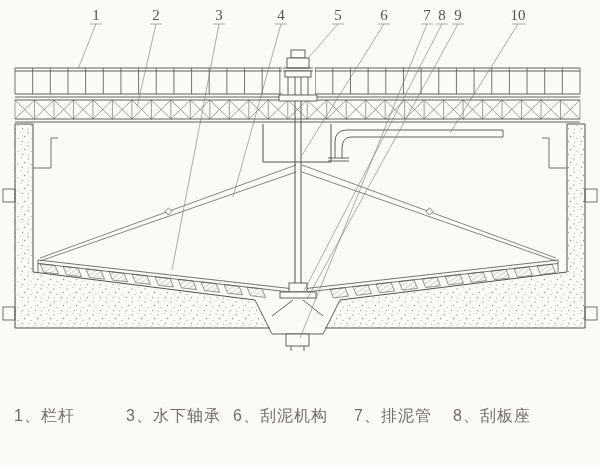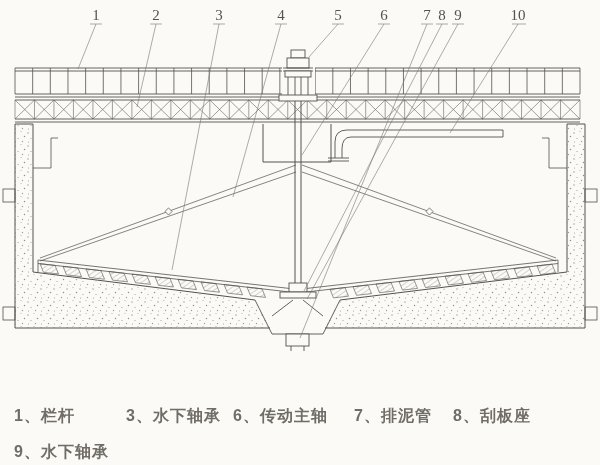--- a/index.html
+++ b/index.html
@@ -1,20 +1,20 @@
 <!DOCTYPE html>
 <html><head>
 <meta charset="utf-8">
 <style>
   html,body{margin:0;padding:0;}
   body{width:600px;height:465px;background:#fbfaf6;font-family:"Liberation Sans",sans-serif;overflow:hidden;}
   .page{position:relative;width:600px;height:465px;}
   svg{display:block;}
   .legend{padding:8px 0 0 14px;display:grid;grid-template-columns:112px 107px 121px 99px 1fr;row-gap:15px;
-          font-size:16px;color:#716d66;letter-spacing:1px;font-family:"Liberation Sans",sans-serif;font-weight:bold;}
+          font-size:16px;color:#716d66;letter-spacing:1px;font-family:"Liberation Sans",sans-serif;}
   .li{white-space:nowrap;}
   .ln{margin-right:0;}
 </style>
 </head>
 <body>
 
 <div class="page">
 
 <svg id="drawing" viewBox="0 0 600 398" width="600" height="398">
   <defs>
@@ -270,19 +270,18 @@
     <text x="427" y="20">7</text>
     <text x="442" y="20">8</text>
     <text x="458" y="20">9</text>
     <text x="518" y="20">10</text>
   </g>
 </svg>
 
 <div class="legend">
   <div class="li"><span class="ln">1</span><span>、</span><span>栏杆</span></div>
   <div class="li"><span class="ln">3</span><span>、</span><span>水下轴承</span></div>
-  <div class="li"><span class="ln">6</span><span>、</span><span>传动主轴</span></div>
+  <div class="li"><span class="ln">6</span><span>、</span><span>刮泥机构</span></div>
   <div class="li"><span class="ln">7</span><span>、</span><span>排泥管</span></div>
   <div class="li"><span class="ln">8</span><span>、</span><span>刮板座</span></div>
-  <div class="li"><span class="ln">9</span><span>、</span><span>水下轴承</span></div>
 </div>
 
 </div>
 
 </body></html>

